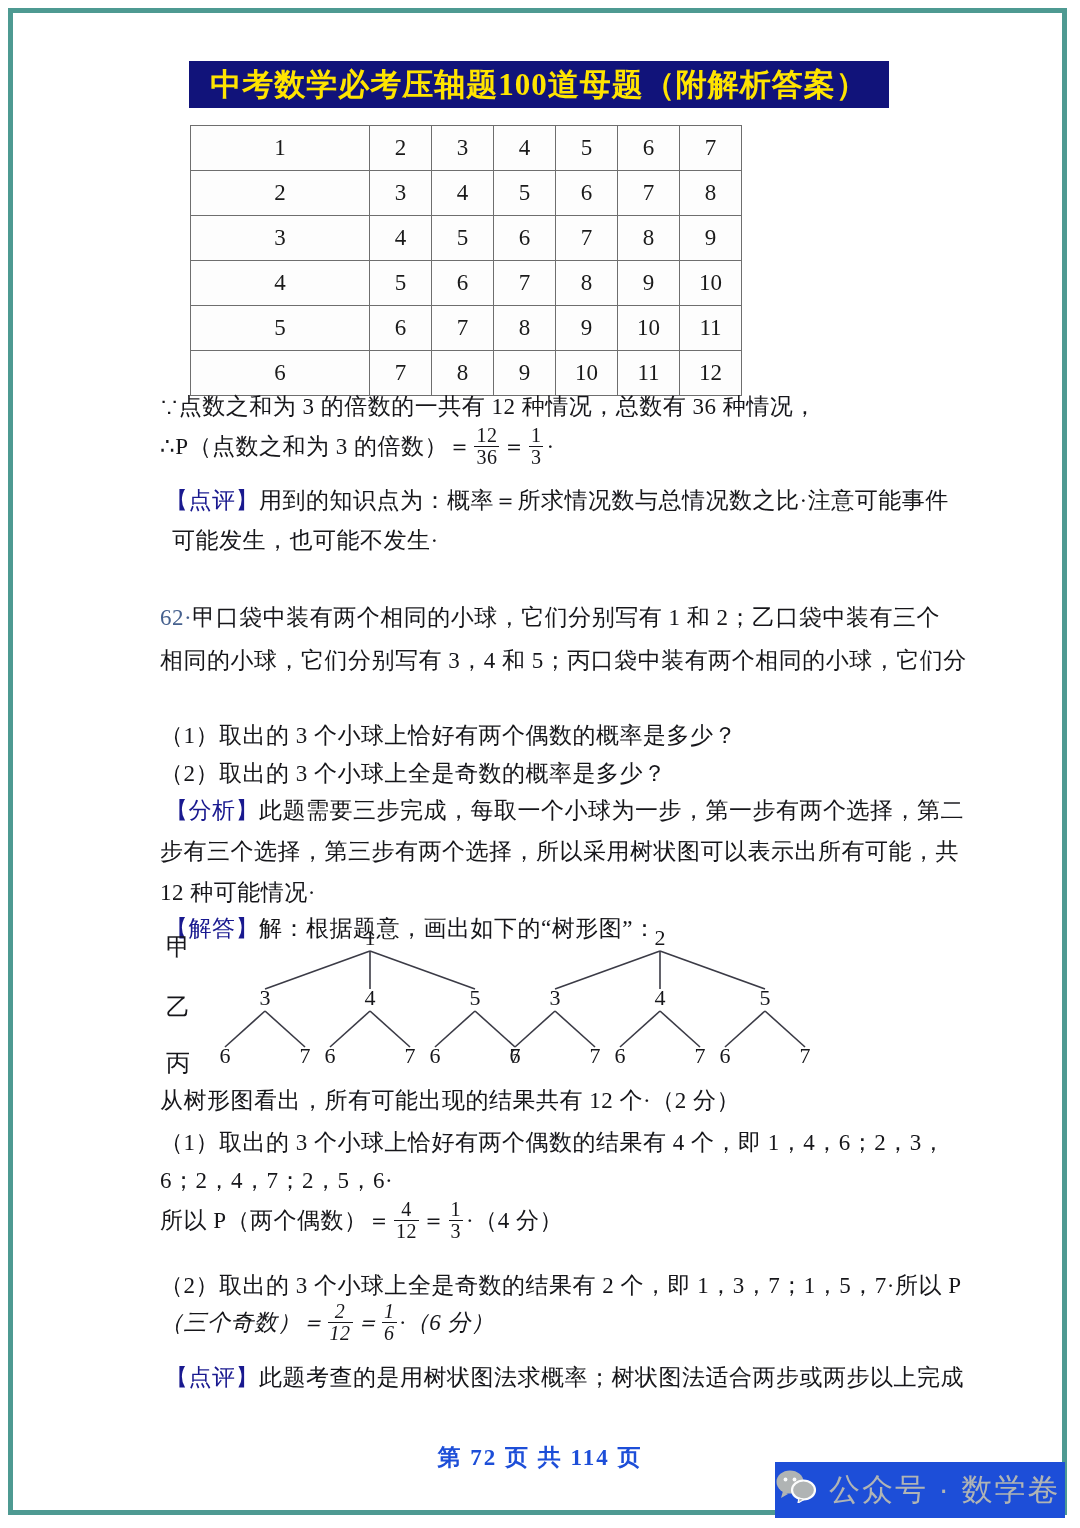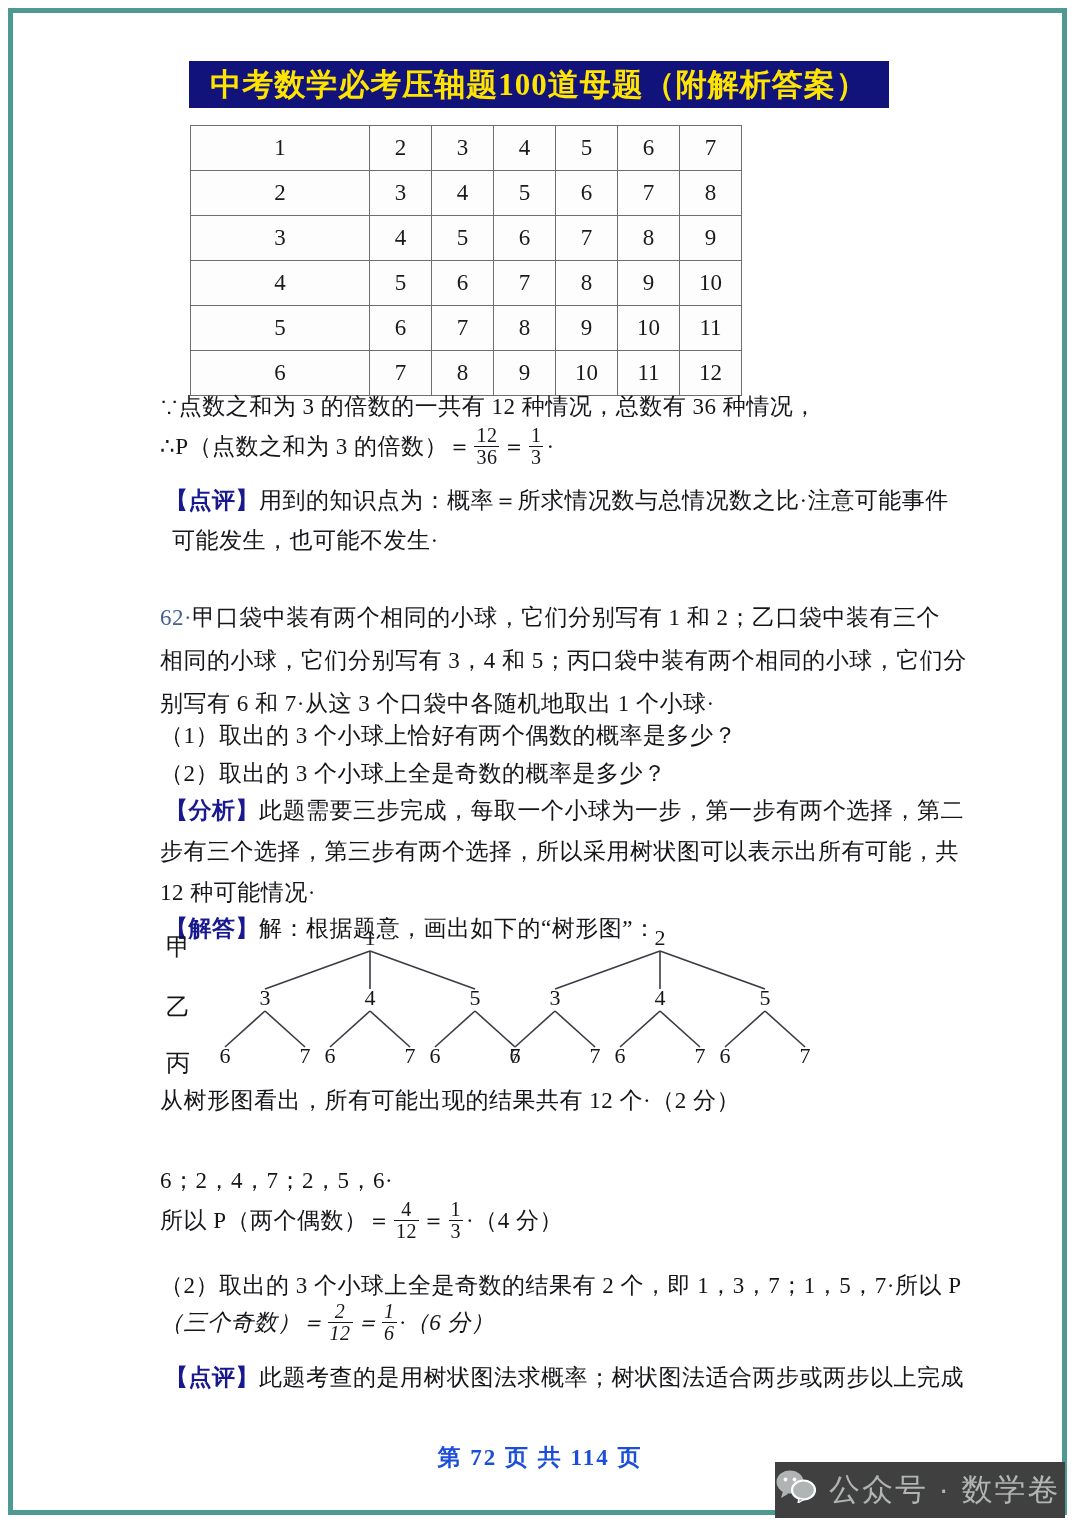--- a/index.html
+++ b/index.html
@@ -80,21 +80,21 @@
     position: absolute;
     font-family: "Liberation Serif", "DejaVu Serif", serif;
     font-size: 23px;
     line-height: 46px;
     color: #16161a;
     letter-spacing: 0.5px;
     white-space: nowrap;
   }
   .tag-blue {
     color: #19198f;
-    font-weight: bold;
+    font-weight: normal;
   }
   .num-blue { color: #46618e; }
 
   
   .frac {
     display: inline-block;
     vertical-align: -0.52em;
     text-align: center;
     font-size: 20px;
     line-height: 1.06;
@@ -140,21 +140,21 @@
     top: 1462px;
     width: 290px;
     height: 56px;
     display: flex;
     align-items: center;
     gap: 12px;
     color: #b0b4b4;
     font-family: "Liberation Sans", "DejaVu Sans", sans-serif;
     font-size: 31px;
     letter-spacing: 2px;
-    background: #404040;
+    background: #1d4ed8;
   }
   .wechat-icon { flex: 0 0 auto; }
 </style>
 </head>
 <body>
 
 <div class="page-inner">
 
   <div class="page-frame"></div>
 
@@ -227,21 +227,20 @@
 
   <div class="para" style="left:165px; top:478px;">
     <span class="tag-blue">【点评】</span><span>用到的知识点为：概率＝所求情况数与总情况数之比·注意可能事件</span>
   </div>
   <div class="para" style="left:160px; top:518px;margin-left:12px;">可能发生，也可能不发生·</div>
 
   <div class="para" style="left:160px; top:595px;">
     <span class="num-blue">62·</span><span>甲口袋中装有两个相同的小球，它们分别写有 1 和 2；乙口袋中装有三个</span>
   </div>
   <div class="para" style="left:160px; top:638px;">相同的小球，它们分别写有 3，4 和 5；丙口袋中装有两个相同的小球，它们分</div>
-  <div class="para" style="left:160px; top:681px;">别写有 6 和 7·从这 3 个口袋中各随机地取出 1 个小球·</div>
   <div class="para" style="left:160px; top:713px;">（1）取出的 3 个小球上恰好有两个偶数的概率是多少？</div>
   <div class="para" style="left:160px; top:751px;">（2）取出的 3 个小球上全是奇数的概率是多少？</div>
 
   <div class="para" style="left:160px; top:829px;">步有三个选择，第三步有两个选择，所以采用树状图可以表示出所有可能，共</div>
   <div class="para" style="left:165px; top:788px;">
     <span class="tag-blue">【分析】</span><span>此题需要三步完成，每取一个小球为一步，第一步有两个选择，第二</span>
   </div>
   <div class="para" style="left:160px; top:870px;">12 种可能情况·</div>
 
   <div class="para" style="left:165px; top:906px;">
@@ -288,20 +287,21 @@
         <line x1="500" y1="26" x2="605" y2="64" stroke="#3b3b46" stroke-width="1.6"></line>
         <text x="605" y="80" text-anchor="middle" font-family="&quot;Liberation Serif&quot;,&quot;DejaVu Serif&quot;,serif" font-size="22" fill="#16161a">5</text>
         <line x1="605" y1="86" x2="565" y2="122" stroke="#3b3b46" stroke-width="1.6"></line>
         <text x="565" y="138" text-anchor="middle" font-family="&quot;Liberation Serif&quot;,&quot;DejaVu Serif&quot;,serif" font-size="22" fill="#16161a">6</text>
         <line x1="605" y1="86" x2="645" y2="122" stroke="#3b3b46" stroke-width="1.6"></line>
         <text x="645" y="138" text-anchor="middle" font-family="&quot;Liberation Serif&quot;,&quot;DejaVu Serif&quot;,serif" font-size="22" fill="#16161a">7</text>
       </svg>
   </div>
 
   <div class="para" style="left:160px; top:1078px;">从树形图看出，所有可能出现的结果共有 12 个·（2 分）</div>
+  <div class="para" style="left:160px; top:1120px;">（1）取出的 3 个小球上恰好有两个偶数的结果有 4 个，即 1，4，6；2，3，</div>
   <div class="para" style="left:160px; top:1158px;">6；2，4，7；2，5，6·</div>
 
   <div class="para" style="left:160px; top:1198px;">
     <span>所以 P（两个偶数）＝</span><span class="frac"><span class="num">4</span><span class="den">12</span></span><span>＝</span><span class="frac"><span class="num">1</span><span class="den">3</span></span><span>·（4 分）</span>
   </div>
 
   <div class="para" style="left:160px; top:1263px;">（2）取出的 3 个小球上全是奇数的结果有 2 个，即 1，3，7；1，5，7·所以 P</div>
 
   <div class="para" style="left:160px; top:1300px;font-style:italic;">
     <span>（三个奇数）＝</span><span class="frac"><span class="num">2</span><span class="den">12</span></span><span>＝</span><span class="frac"><span class="num">1</span><span class="den">6</span></span><span>·（6 分）</span>

